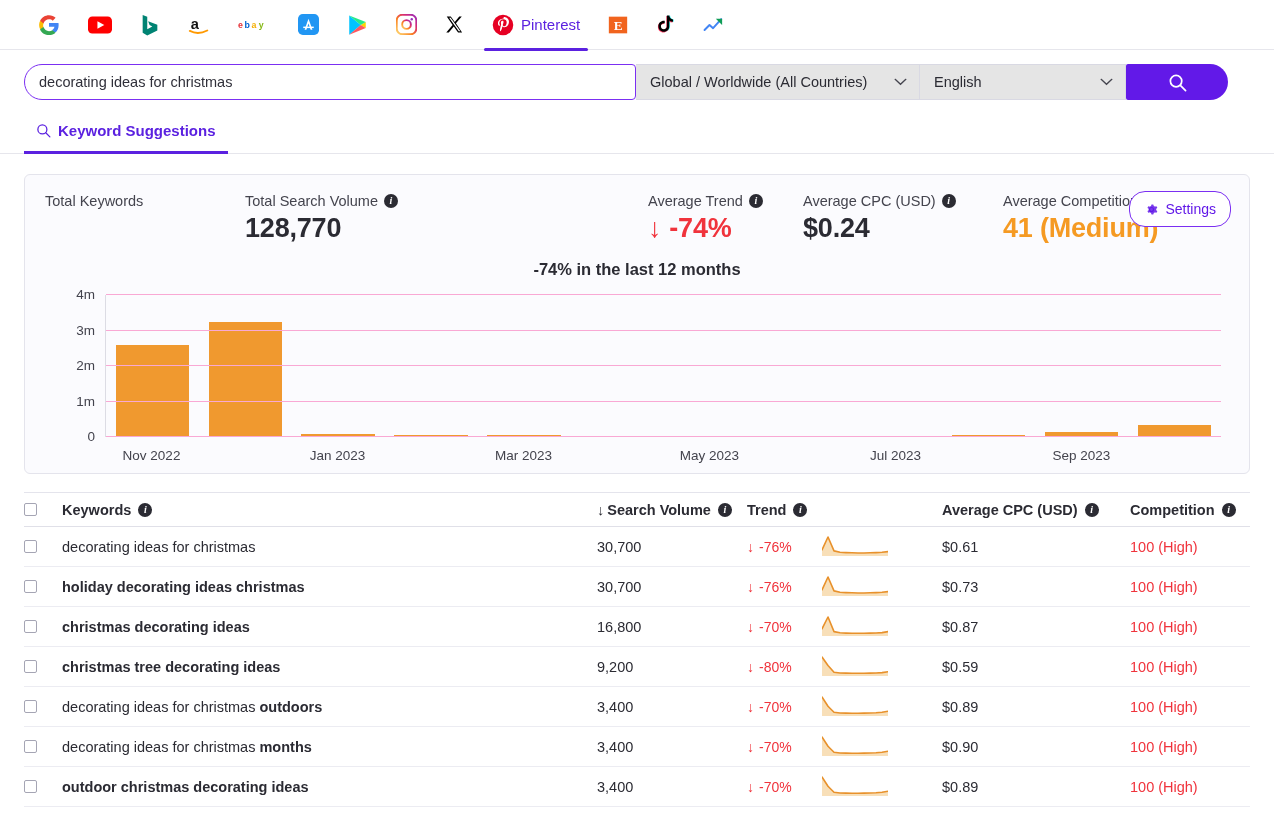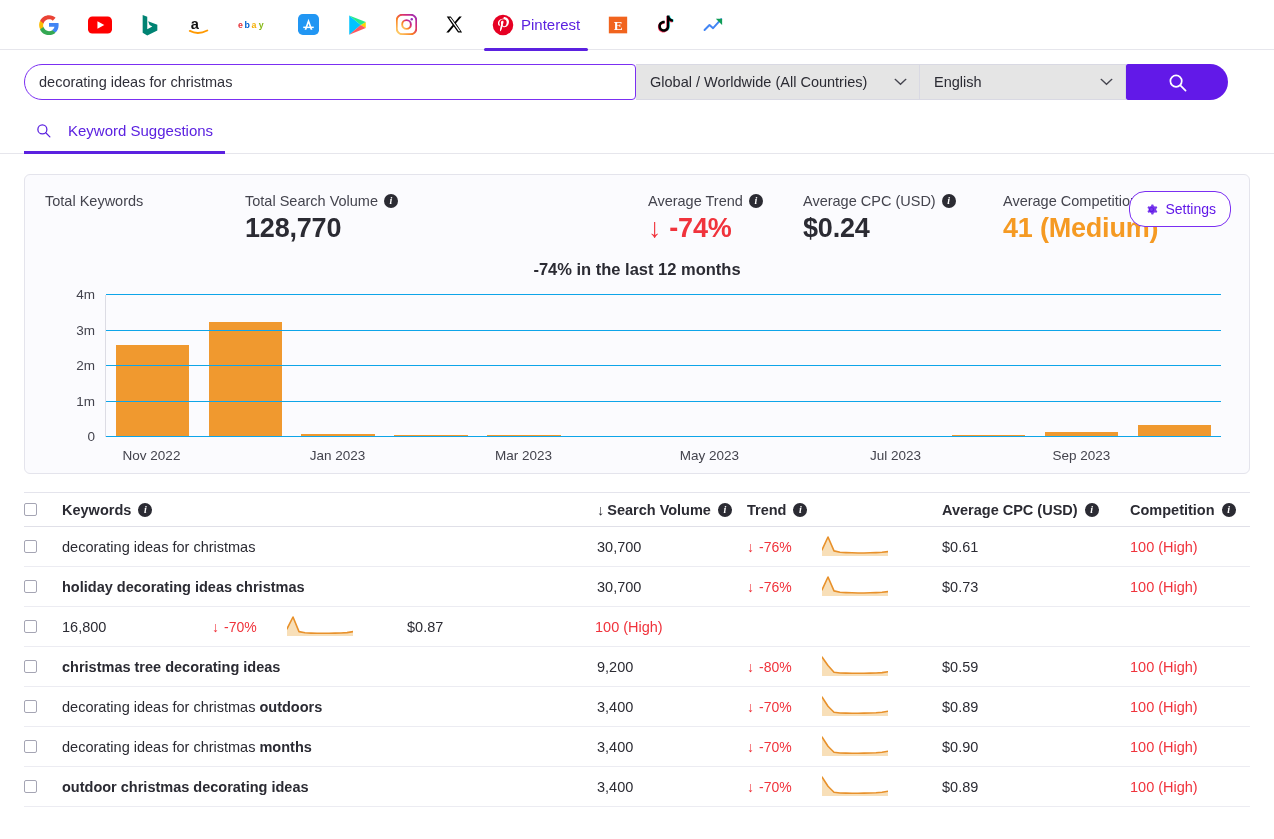--- a/index.html
+++ b/index.html
@@ -98,25 +98,25 @@
     cursor:pointer;
   }
 
   
   .subtabs{
     padding:0 24px;
     border-bottom:1px solid #e6e6ec;
     display:flex;
   }
   .subtab{
-    display:flex; align-items:center; gap:17px;
+    display:flex; align-items:center; gap:7px;
     padding:10px 12px 12px 12px;
     color:#5b21e0;
     font-size:15px;
-    font-weight:400;
+    font-weight:700;
     cursor:pointer;
     border-bottom:3px solid #5b21e0;
     margin-bottom:-1px;
   }
 
   
   .card{
     margin:20px 24px 0 24px;
     border:1px solid #e4e4ec;
     border-radius:6px;
@@ -189,21 +189,21 @@
     height:186px;
     margin:0 10px 0 10px;
   }
   .plot{
     position:absolute;
     left:70px; right:18px; top:8px; bottom:36px;
     border-left:1px solid #dcdce4;
   }
   .gridline{
     position:absolute; left:0; right:0;
-    height:1px; background:#0ea5e9;
+    height:1px; background:#f9a8d4;
   }
   .ytick{
     position:absolute;
     right:100%;
     transform:translateY(-50%);
     margin-right:11px;
     font-size:13.5px;
     color:#43434d;
     white-space:nowrap;
   }
@@ -592,20 +592,21 @@
             <path d="M0.0 15.8 L6.0 3.0 L12.0 16.9 L18.0 18.3 L24.0 18.6 L30.0 18.8 L36.0 19.0 L42.0 19.0 L48.0 18.8 L54.0 18.6 L60.0 18.3 L66.0 17.6 L 66 22 L 0 22 Z" fill="#f7d9ab" opacity="0.85"></path>
             <path d="M0.0 15.8 L6.0 3.0 L12.0 16.9 L18.0 18.3 L24.0 18.6 L30.0 18.8 L36.0 19.0 L42.0 19.0 L48.0 18.8 L54.0 18.6 L60.0 18.3 L66.0 17.6" stroke="#e8912b" stroke-width="1.6" fill="none" stroke-linejoin="round" stroke-linecap="round"></path>
           </svg></div>
         <div class="c-cpc">$0.73</div>
         <div class="c-comp comp-val">100 (High)</div>
       </div>
       <div class="trow">
         <div class="c-check">
           <span class="chk"></span>
         </div>
+        <div class="c-kw kw"><span class="kw-bold">christmas decorating ideas</span></div>
         <div class="c-vol">16,800</div>
         <div class="c-trend">
           <span class="trend-val">
             <span>↓</span>
             <span>-70%</span>
           </span>
         </div>
         <div class="c-spark"><svg width="66" height="22" viewBox="0 0 66 22">
             <path d="M0.0 14.9 L6.0 3.0 L12.0 17.6 L18.0 18.8 L24.0 19.1 L30.0 19.3 L36.0 19.3 L42.0 19.3 L48.0 19.1 L54.0 19.0 L60.0 18.6 L66.0 17.6 L 66 22 L 0 22 Z" fill="#f7d9ab" opacity="0.85"></path>
             <path d="M0.0 14.9 L6.0 3.0 L12.0 17.6 L18.0 18.8 L24.0 19.1 L30.0 19.3 L36.0 19.3 L42.0 19.3 L48.0 19.1 L54.0 19.0 L60.0 18.6 L66.0 17.6" stroke="#e8912b" stroke-width="1.6" fill="none" stroke-linejoin="round" stroke-linecap="round"></path>

